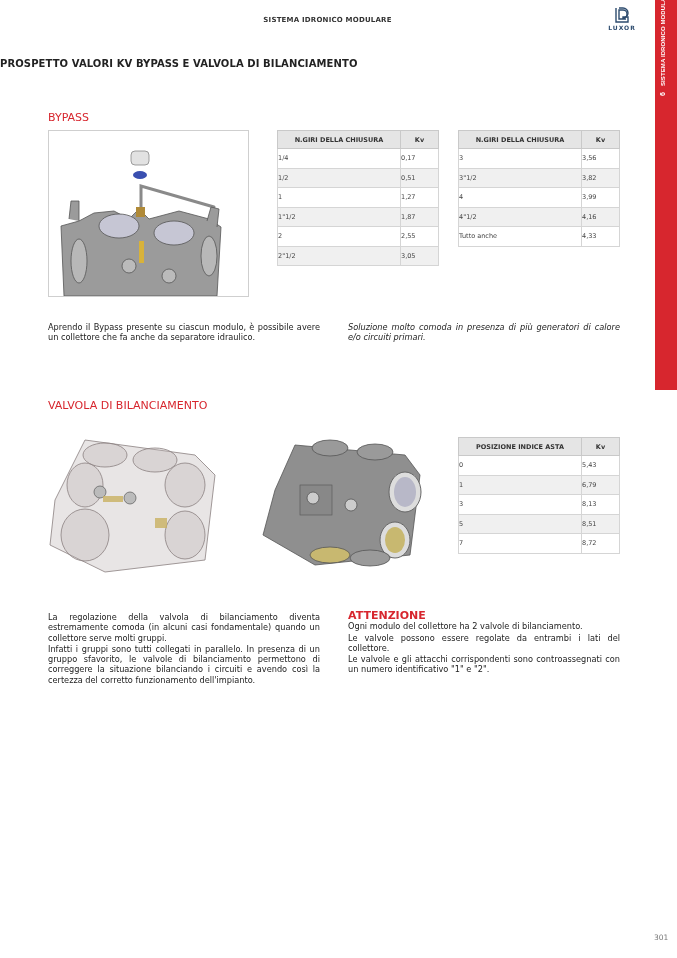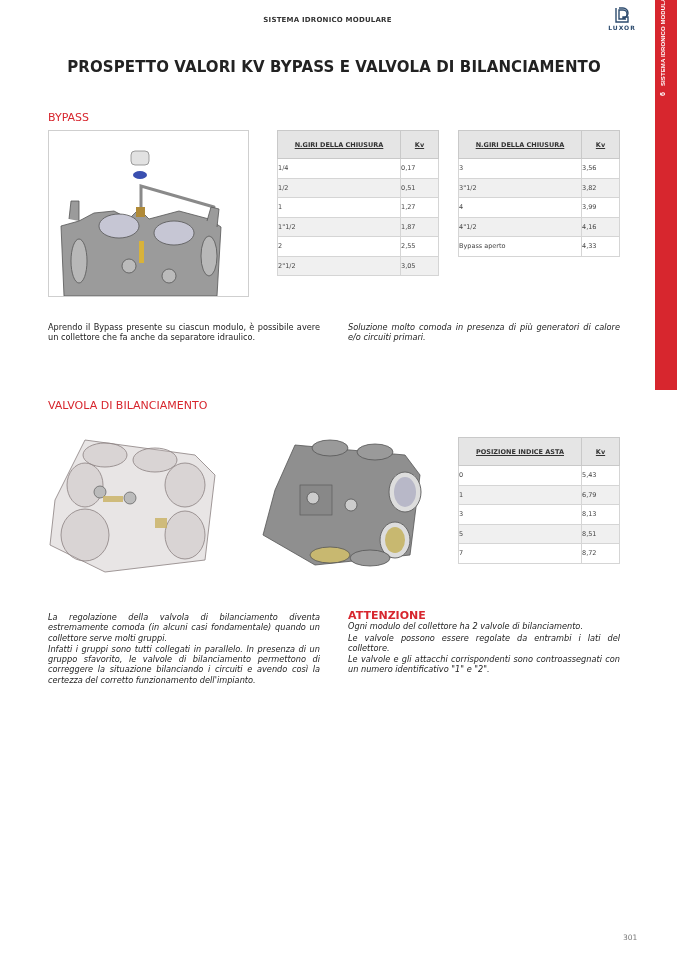--- a/index.html
+++ b/index.html
@@ -12,37 +12,37 @@
     .logo { position: absolute; top: 7px; left: 607px; width: 30px; height: 30px; }
     .logo svg { display: block; margin: 0 auto; }
     .logo-text { font-size: 6px; font-weight: bold; letter-spacing: 1px; color: #2d4b6e; text-align: center; margin-top: 1px; }
 
     .side-tab { position: absolute; top: 0; left: 655px; width: 22px; height: 390px; background: #d7262e; }
     .side-tab-inner { position: absolute; left: 4px; top: 96px; transform: rotate(-90deg); transform-origin: left top;
       white-space: nowrap; color: #fff; font-size: 6px; font-weight: bold; font-family: "Liberation Sans", sans-serif; letter-spacing: 0.1px;
       display: flex; align-items: center; gap: 6px; width: 90px; }
     .side-tab-inner .num { font-size: 7px; }
 
-    .page-title { position: absolute; top: 58px; left: 0; width: 668px; text-align: center;
-      font-size: 15px; font-weight: bold; color: #222; letter-spacing: 0.1px; }
+    .page-title { position: absolute; top: 58px; left: 0; width: 668px; text-align: left;
+      font-size: 10px; font-weight: bold; color: #222; letter-spacing: 0.1px; }
 
     .section-title { position: absolute; font-size: 11px; font-weight: normal; color: #d7262e; }
 
     .img-box { position: absolute; border: 1px solid #cfcfcf; background: #fff; overflow: hidden; }
 
     table.kv { position: absolute; border-collapse: collapse; font-size: 6.5px; color: #444; background: #fff; }
-    table.kv th { background: #e5e5e5; font-weight: bold; color: #333; height: 28px; border: 1px solid #c9c9c9; font-size: 6.5px; text-decoration: underline; }
+    table.kv th { background: #e5e5e5; font-weight: bold; color: #333; height: 18px; border: 1px solid #c9c9c9; font-size: 6.5px; }
     table.kv td { height: 19.5px; border: 1px solid #d5d5d5; text-align: left; }
     table.kv tr:nth-child(even) td { background: #f0f0f0; }
 
     .para { position: absolute; font-size: 8.2px; line-height: 10.3px; color: #222; text-align: justify; }
-    .para p { margin-bottom: 1px; font-style: italic; }
+    .para p { margin-bottom: 1px; }
     .warn-title { color: #d7262e; font-weight: bold; font-size: 11px; }
 
-    .page-num { position: absolute; top: 933px; left: 623px; font-size: 7.5px; color: #777; }
+    .page-num { position: absolute; top: 933px; left: 654px; font-size: 7.5px; color: #777; }
   </style>
 </head>
 <body>
 
 <div class="running-head">SISTEMA IDRONICO MODULARE</div>
 
 <div class="logo">
   <svg width="16" height="16" viewBox="0 0 16 16">
     <path d="M2 1 V15 H14 V10 H9 V11 A4 4 0 0 0 9 3 H5 V12 H12" fill="none" stroke="#2d4b6e" stroke-width="1.4"></path>
     <path d="M5 1 H9 A5 5 0 0 1 9 11" fill="none" stroke="#2d4b6e" stroke-width="1.4"></path>
@@ -137,21 +137,21 @@
       </tr>
     <tr>
         <td>4</td>
         <td>3,99</td>
       </tr>
     <tr>
         <td>4"1/2</td>
         <td>4,16</td>
       </tr>
     <tr>
-        <td>Bypass aperto</td>
+        <td>Tutto anche</td>
         <td>4,33</td>
       </tr>
   </tbody>
 </table>
 
 <div class="para" style="top:322px;left:48px;width:272px;">Aprendo il Bypass presente su ciascun modulo, è possibile avere un collettore che fa anche da separatore idraulico.</div>
 <div class="para" style="top:322px;left:348px;width:272px;font-style:italic;">Soluzione molto comoda in presenza di più generatori di calore e/o circuiti primari.</div>
 
 <div class="section-title" style="top:399px;left:48px;">VALVOLA DI BILANCIAMENTO</div>
 

